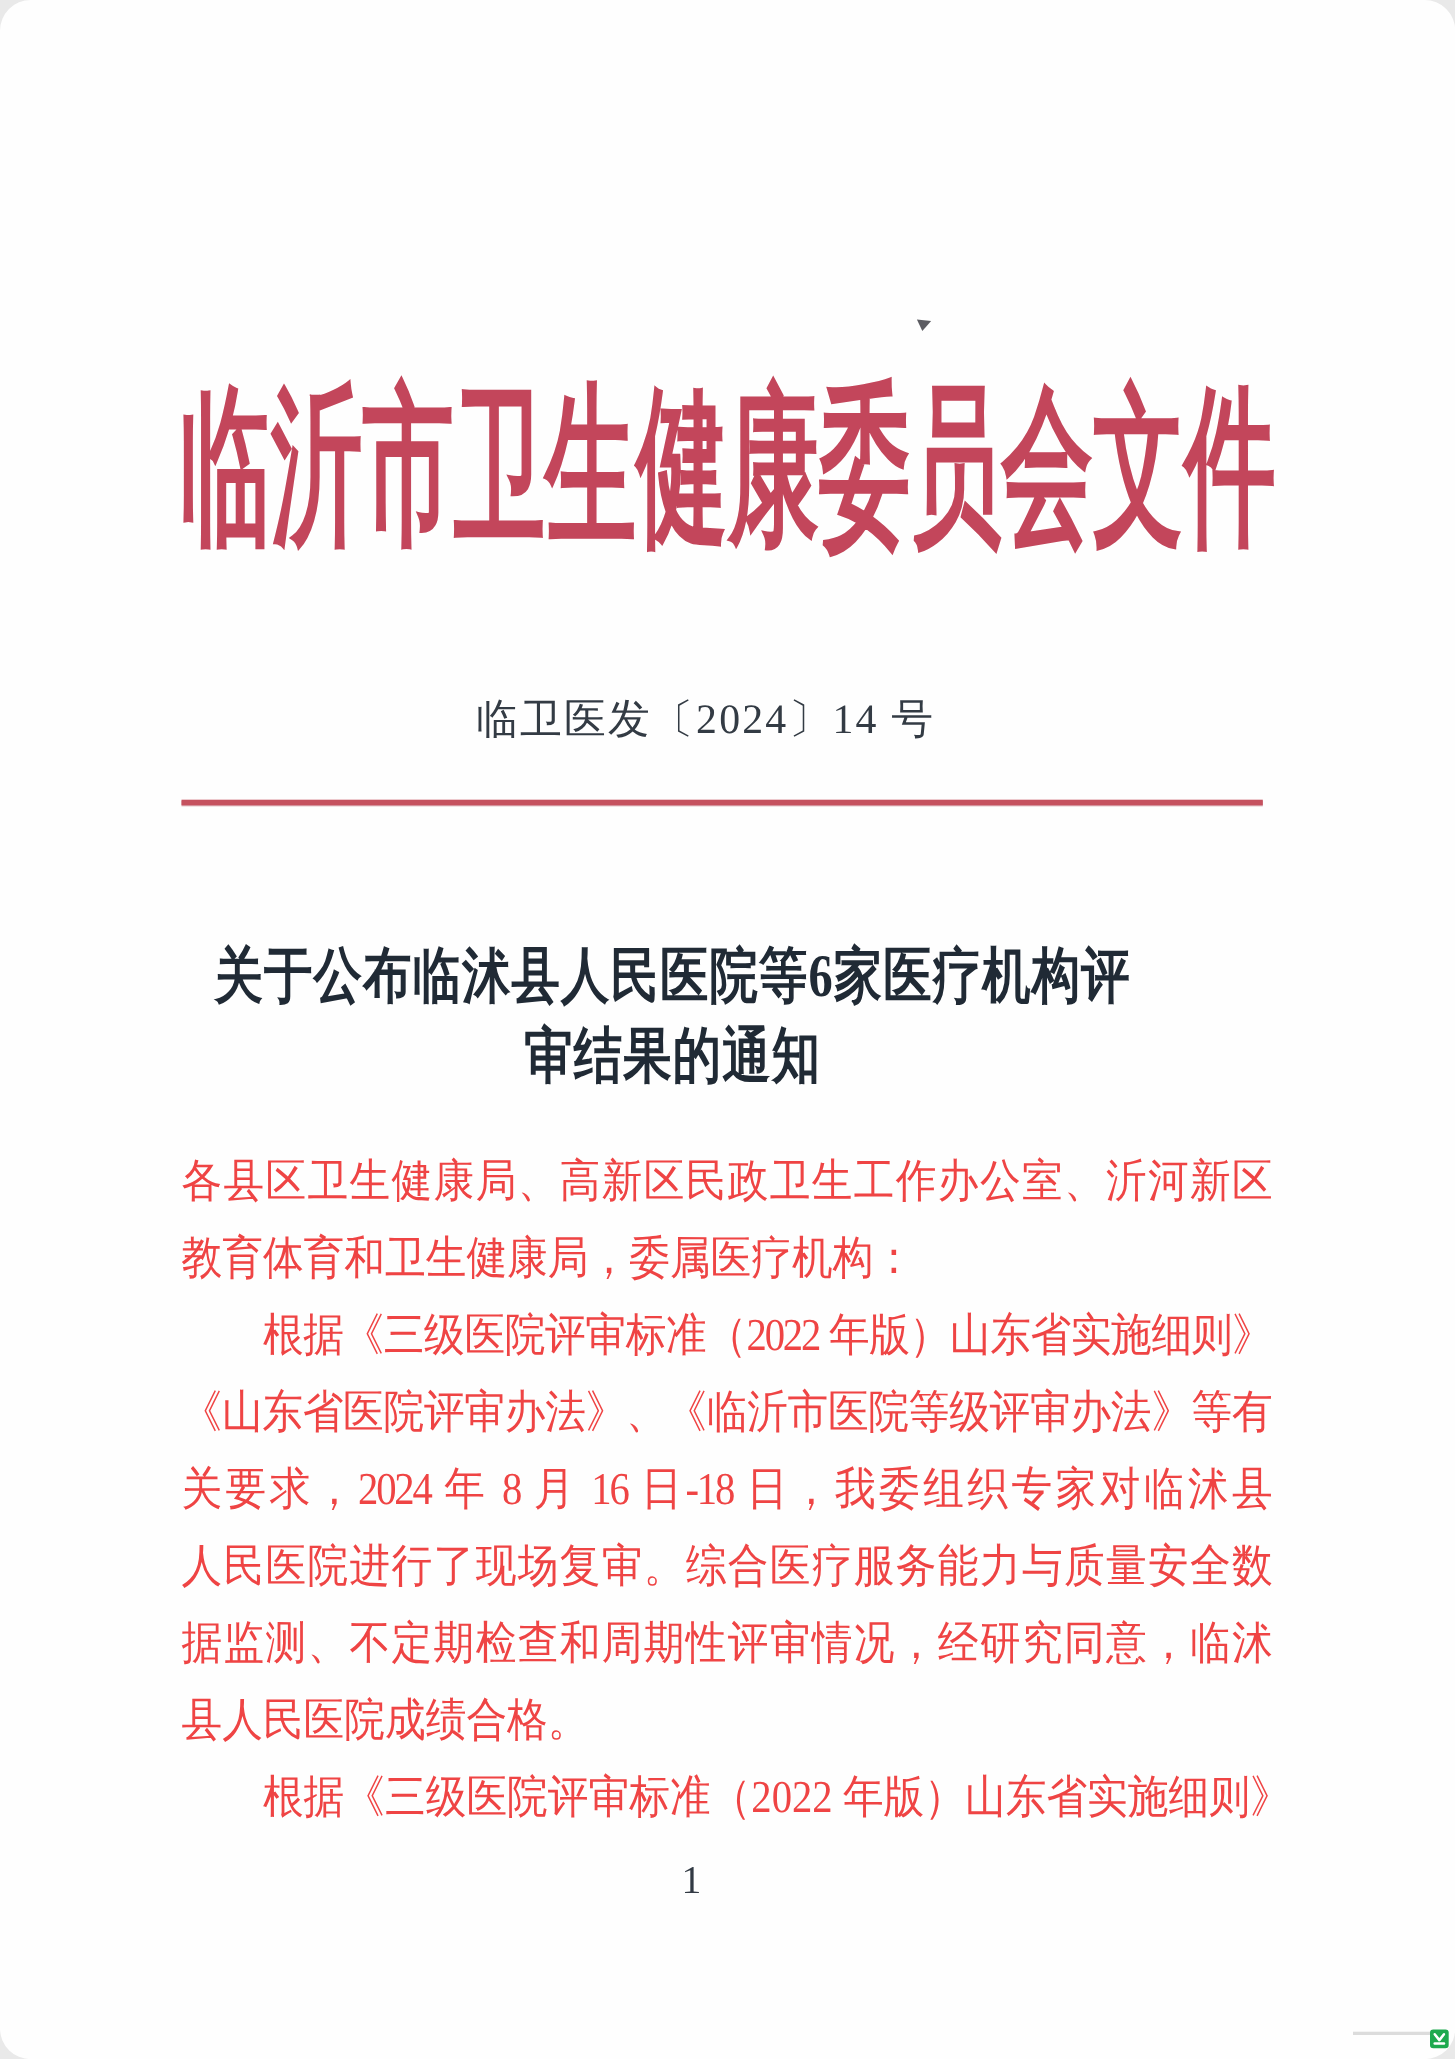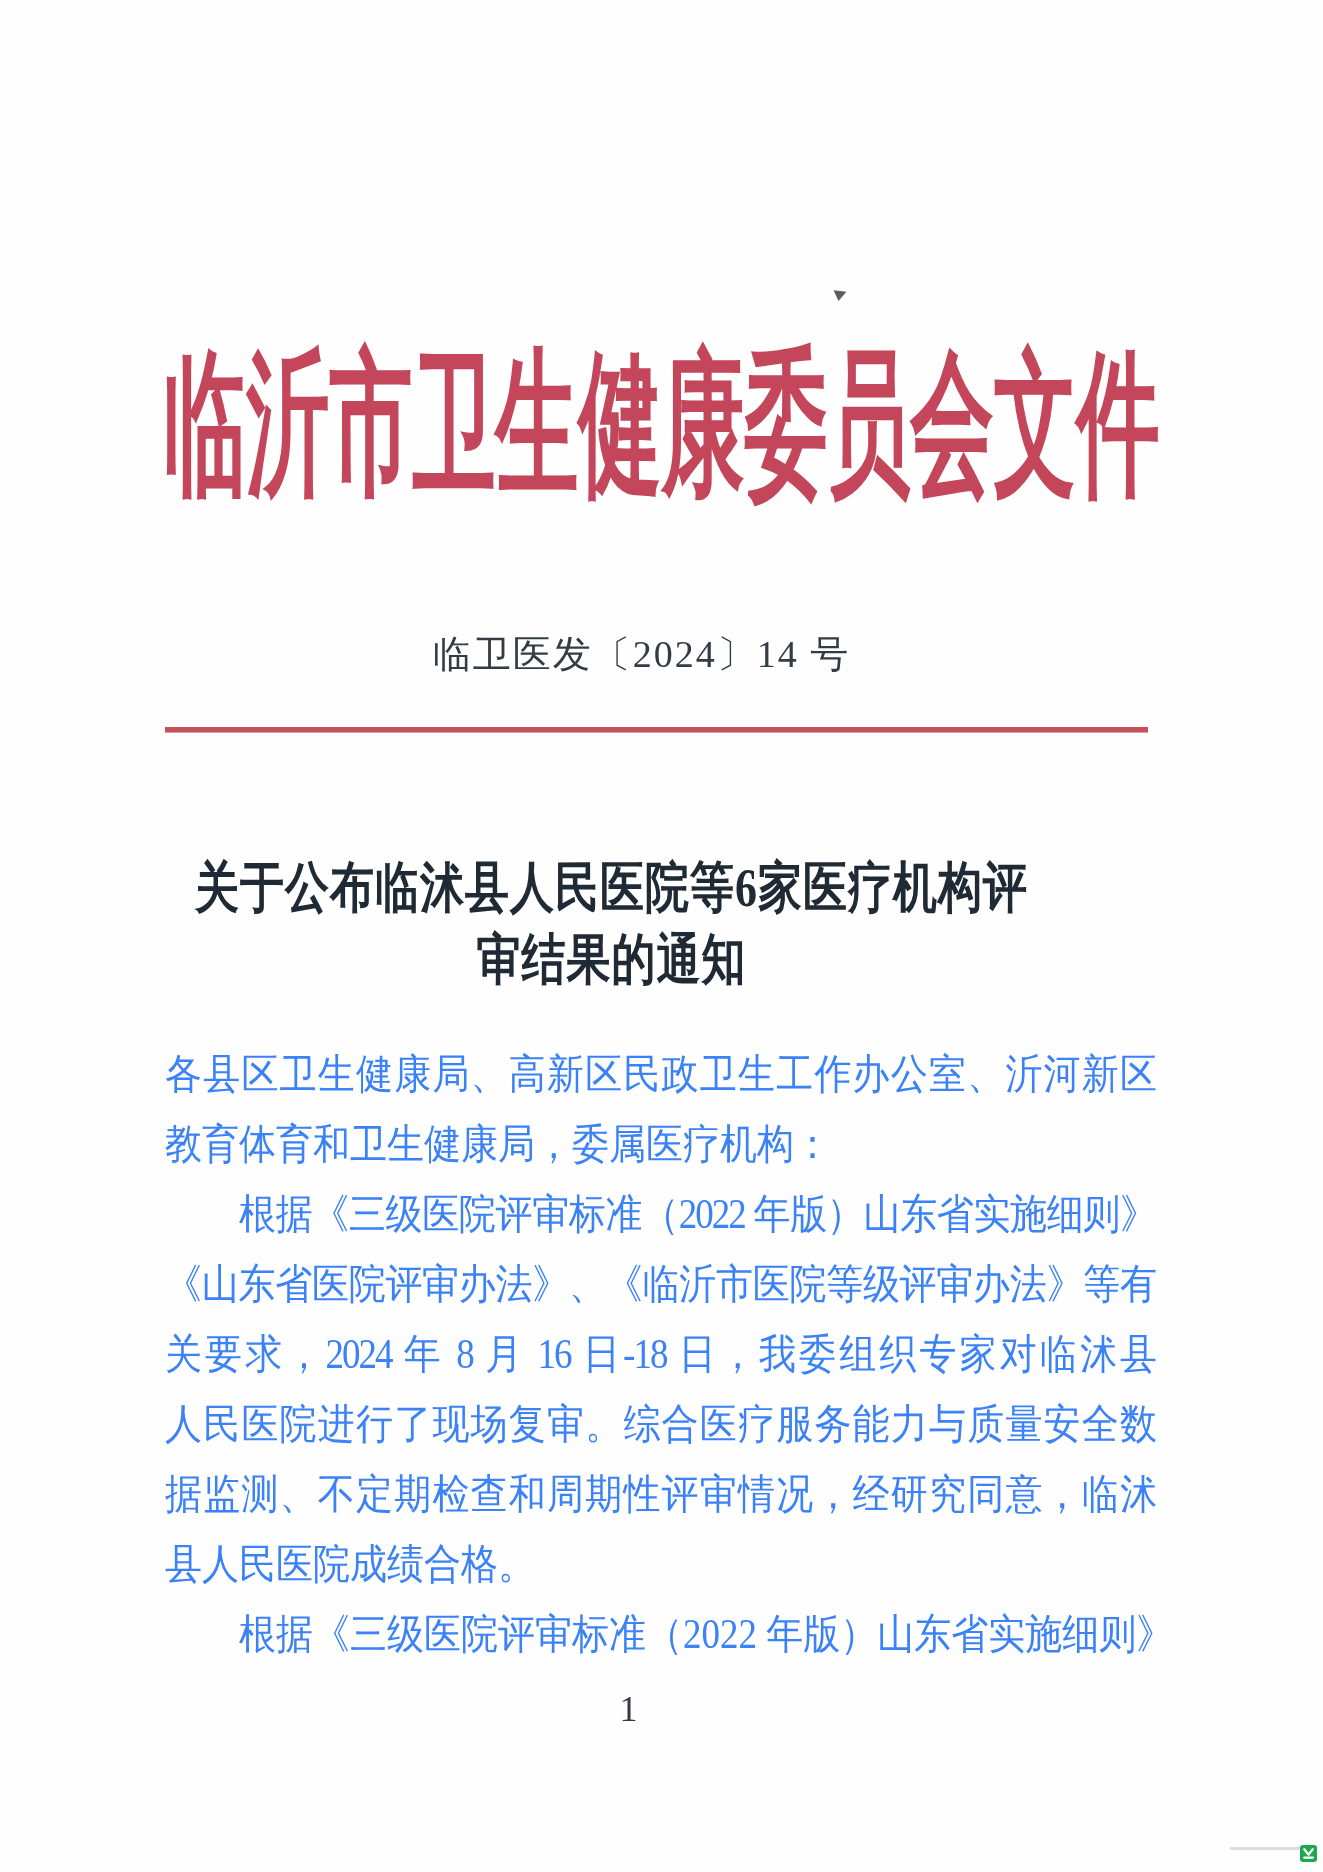--- a/index.html
+++ b/index.html
@@ -3,20 +3,21 @@
 <meta charset="utf-8">
 <style>
   html,body{margin:0;padding:0;background:#e9e9e9;}
   .page{
     position:relative;
     width:1323px;height:1872px;
     margin:0 auto;
     background:#fefefe;
     overflow:hidden;
     font-family:"Liberation Serif", serif;
+    border-radius:28px;
   }
   
   .speck{
     position:absolute;left:833px;top:291px;width:0;height:0;
     border-left:6px solid transparent;border-right:7px solid transparent;
     border-top:10px solid #3f3f46;transform:rotate(6deg);opacity:.85;
   }
   
   .red-title{
     position:absolute;top:384px;left:0;width:100%;
@@ -41,21 +42,21 @@
   
   .doc-title{
     position:absolute;top:852px;left:0;width:100%;
     text-align:center;color:#202a35;font-weight:bold;
     font-size:44px;line-height:58px;letter-spacing:1px;
     transform:translateX(-50px) scaleY(1.25);transform-origin:center top;
   }
   
   .body{
     position:absolute;left:165px;top:1040px;width:990px;
-    color:#3b82f6;font-size:37px;
+    color:#ef4444;font-size:37px;
   }
   .bodyline{
     height:70px;line-height:70px;white-space:nowrap;
     transform:scaleY(1.12);transform-origin:center center;
   }
   .bodyline.jf{
     white-space:normal;letter-spacing:-2px;
     text-align:justify;text-align-last:justify;
   }
   .bodyline.indent{text-indent:74px;}

